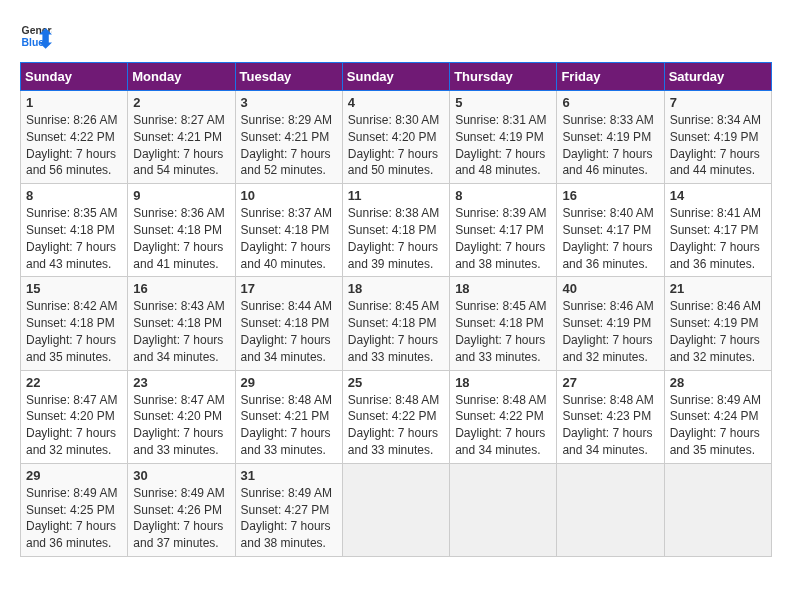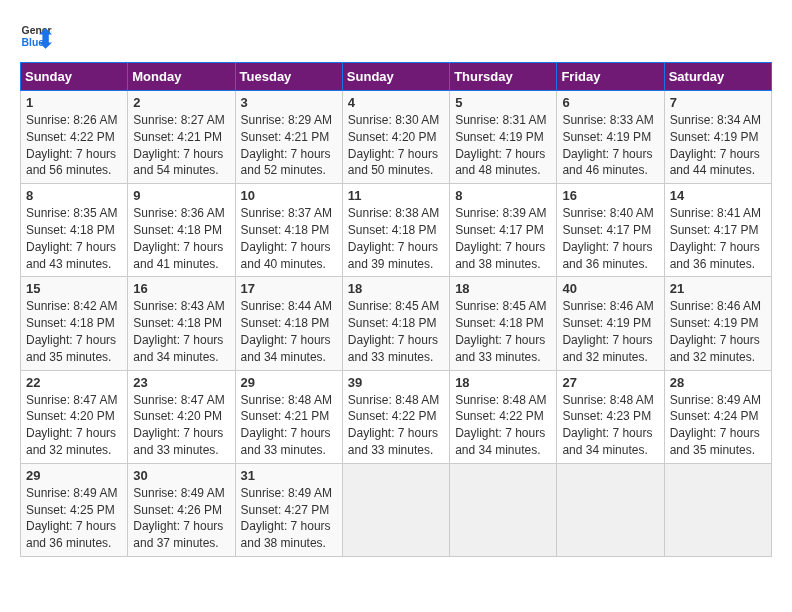--- a/index.html
+++ b/index.html
@@ -135,21 +135,21 @@
         <td><span class="day-num">17</span><span class="day-info">Sunrise: 8:44 AM<br>Sunset: 4:18 PM<br>Daylight: 7 hours<br>and 34 minutes.</span></td>
         <td><span class="day-num">18</span><span class="day-info">Sunrise: 8:45 AM<br>Sunset: 4:18 PM<br>Daylight: 7 hours<br>and 33 minutes.</span></td>
         <td><span class="day-num">18</span><span class="day-info">Sunrise: 8:45 AM<br>Sunset: 4:18 PM<br>Daylight: 7 hours<br>and 33 minutes.</span></td>
         <td><span class="day-num">40</span><span class="day-info">Sunrise: 8:46 AM<br>Sunset: 4:19 PM<br>Daylight: 7 hours<br>and 32 minutes.</span></td>
         <td><span class="day-num">21</span><span class="day-info">Sunrise: 8:46 AM<br>Sunset: 4:19 PM<br>Daylight: 7 hours<br>and 32 minutes.</span></td>
       </tr>
       <tr>
         <td><span class="day-num">22</span><span class="day-info">Sunrise: 8:47 AM<br>Sunset: 4:20 PM<br>Daylight: 7 hours<br>and 32 minutes.</span></td>
         <td><span class="day-num">23</span><span class="day-info">Sunrise: 8:47 AM<br>Sunset: 4:20 PM<br>Daylight: 7 hours<br>and 33 minutes.</span></td>
         <td><span class="day-num">29</span><span class="day-info">Sunrise: 8:48 AM<br>Sunset: 4:21 PM<br>Daylight: 7 hours<br>and 33 minutes.</span></td>
-        <td><span class="day-num">39</span><span class="day-info">Sunrise: 8:48 AM<br>Sunset: 4:22 PM<br>Daylight: 7 hours<br>and 33 minutes.</span></td>
+        <td><span class="day-num">25</span><span class="day-info">Sunrise: 8:48 AM<br>Sunset: 4:22 PM<br>Daylight: 7 hours<br>and 33 minutes.</span></td>
         <td><span class="day-num">18</span><span class="day-info">Sunrise: 8:48 AM<br>Sunset: 4:22 PM<br>Daylight: 7 hours<br>and 34 minutes.</span></td>
         <td><span class="day-num">27</span><span class="day-info">Sunrise: 8:48 AM<br>Sunset: 4:23 PM<br>Daylight: 7 hours<br>and 34 minutes.</span></td>
         <td><span class="day-num">28</span><span class="day-info">Sunrise: 8:49 AM<br>Sunset: 4:24 PM<br>Daylight: 7 hours<br>and 35 minutes.</span></td>
       </tr>
       <tr>
         <td><span class="day-num">29</span><span class="day-info">Sunrise: 8:49 AM<br>Sunset: 4:25 PM<br>Daylight: 7 hours<br>and 36 minutes.</span></td>
         <td><span class="day-num">30</span><span class="day-info">Sunrise: 8:49 AM<br>Sunset: 4:26 PM<br>Daylight: 7 hours<br>and 37 minutes.</span></td>
         <td><span class="day-num">31</span><span class="day-info">Sunrise: 8:49 AM<br>Sunset: 4:27 PM<br>Daylight: 7 hours<br>and 38 minutes.</span></td>
         <td class="empty-cell"></td>
         <td class="empty-cell"></td>

